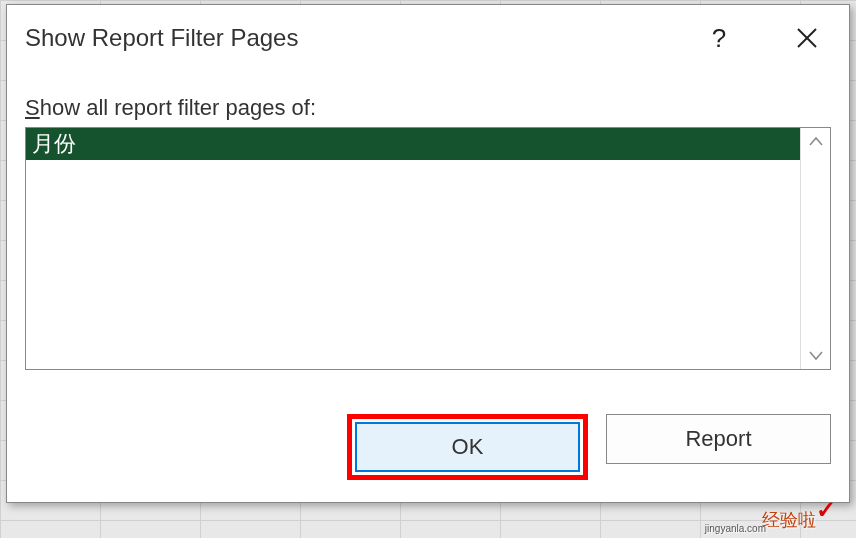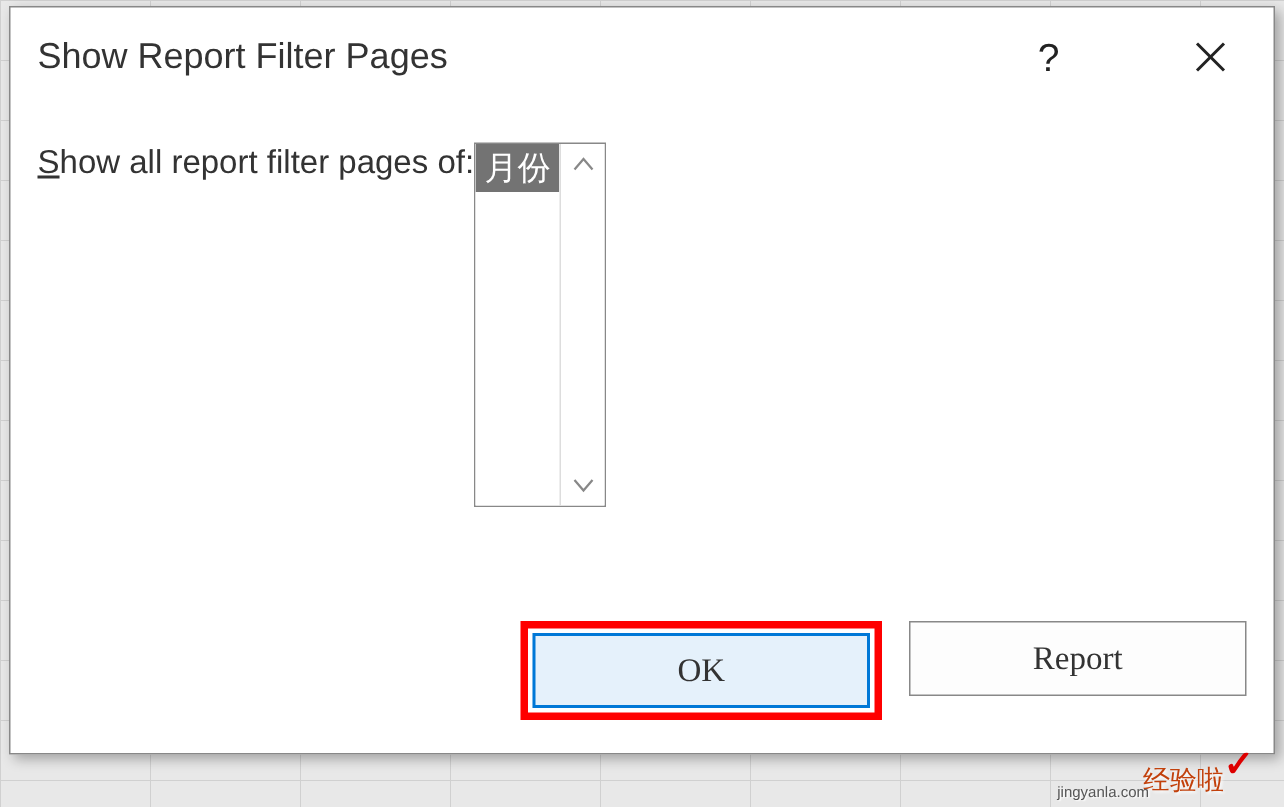--- a/index.html
+++ b/index.html
@@ -36,21 +36,20 @@
       border: 1px solid #888;
       box-shadow: 3px 3px 8px rgba(0,0,0,0.3);
       display: flex;
       flex-direction: column;
     }
     .titlebar {
       display: flex;
       align-items: center;
       padding: 14px 18px 10px 18px;
       height: 62px;
-      gap: 20px;
     }
     .title-text {
       font-size: 24px;
       color: #333;
       flex: 1;
     }
     .help-btn {
       width: 48px;
       height: 48px;
       display: flex;
@@ -70,21 +69,21 @@
       cursor: pointer;
     }
     .close-btn svg {
       width: 24px;
       height: 24px;
     }
     .content {
       padding: 28px 18px 0 18px;
       flex: 1;
       display: flex;
-      flex-direction: row;
+      flex-direction: column;
     }
     .label {
       font-size: 22px;
       color: #333;
       margin-bottom: 6px;
     }
     .label .underline {
       text-decoration: underline;
     }
     .listbox-wrap {
@@ -95,21 +94,21 @@
     }
     .listbox {
       flex: 1;
       background: #fff;
       overflow: hidden;
     }
     .list-item {
       padding: 2px 6px;
       font-size: 22px;
       color: #fff;
-      background: #737373;
+      background: #14532d;
       height: 32px;
       display: flex;
       align-items: center;
     }
     .scrollbar {
       width: 30px;
       background: #fff;
       border-left: 1px solid #ddd;
       display: flex;
       flex-direction: column;
@@ -133,21 +132,20 @@
       width: 225px;
       height: 50px;
       border: 1px solid #888;
       background: #fdfdfd;
       font-size: 22px;
       color: #333;
       display: flex;
       align-items: center;
       justify-content: center;
       cursor: pointer;
-      font-family: Liberation Serif, serif;
     }
     .btn-ok-wrap {
       border: 5px solid #ff0000;
       padding: 3px;
       display: inline-block;
     }
     .btn-ok {
       border: 2px solid #0078d7;
       background: #e5f1fb;
     }

